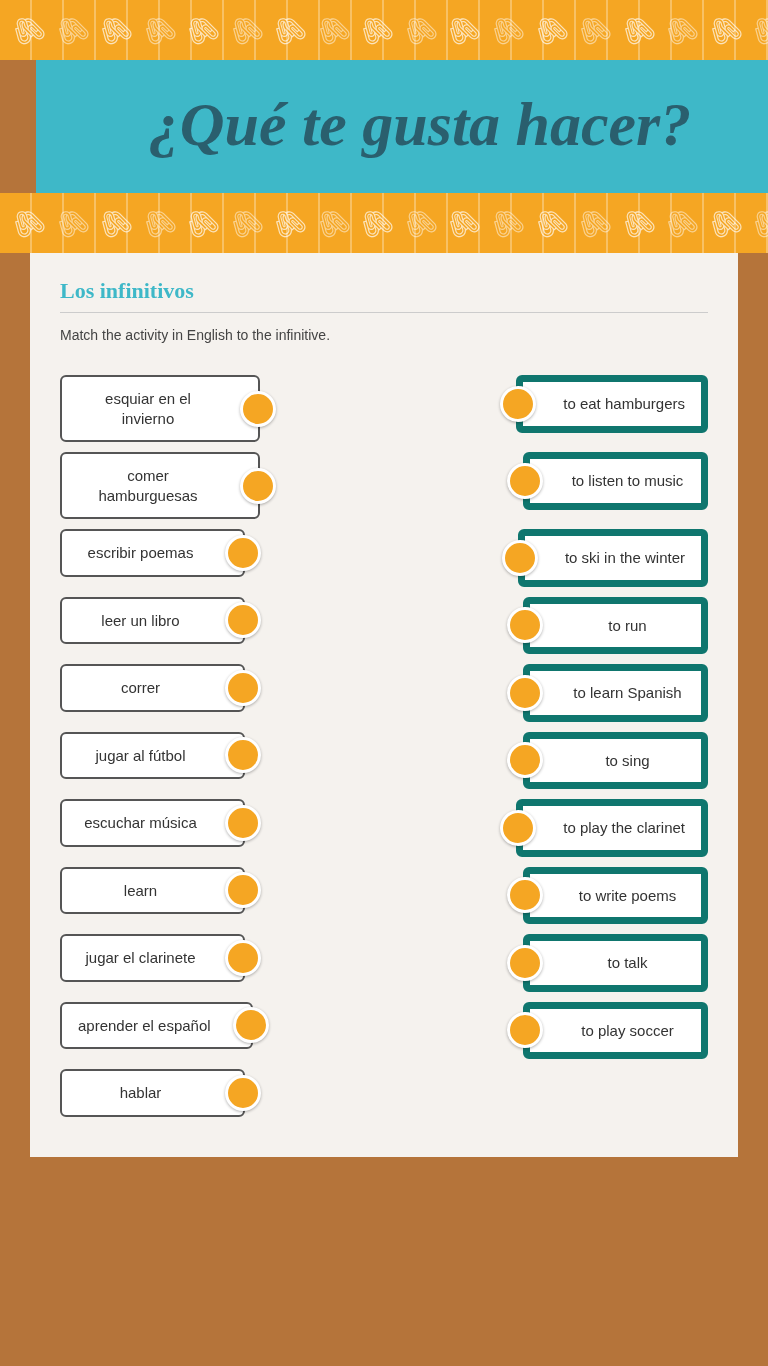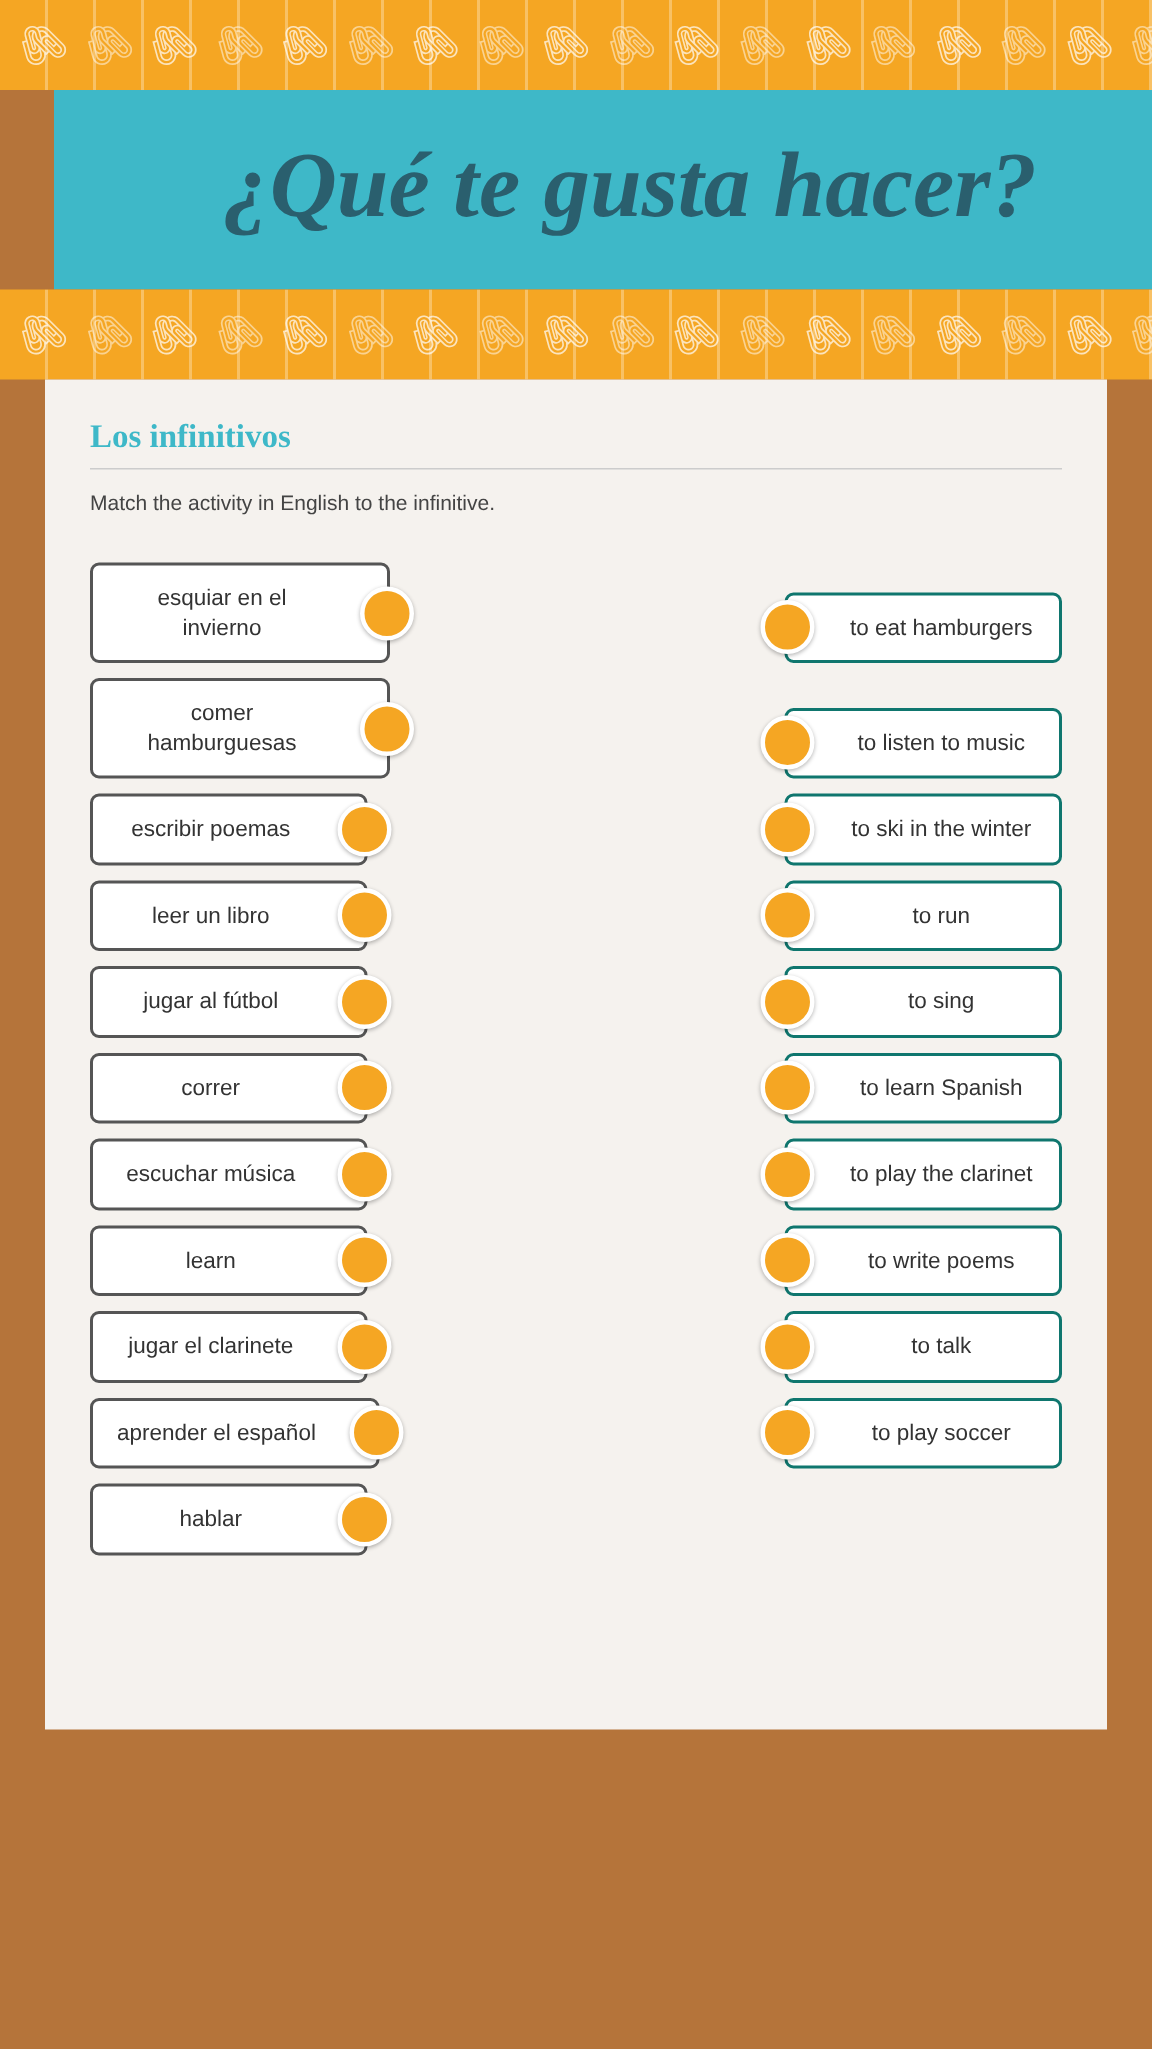--- a/index.html
+++ b/index.html
@@ -107,21 +107,21 @@
 
     
     .matching-container {
       display: flex;
       flex-direction: column;
       gap: 10px;
     }
 
     .matching-row {
       display: flex;
-      align-items: flex-end;
+      align-items: flex-start;
       justify-content: space-between;
       gap: 8px;
     }
 
     
     .card-left {
       background-color: #fff;
       border: 2px solid #555;
       border-radius: 6px;
       padding: 12px 40px 12px 16px;
@@ -132,21 +132,21 @@
       font-size: 15px;
       color: #333;
       font-family: Arial, sans-serif;
       position: relative;
       line-height: 1.3;
     }
 
     
     .card-right {
       background-color: #fff;
-      border: 2px solid #0f766e;
+      border: 7px solid #0f766e;
       border-radius: 6px;
       padding: 12px 16px 12px 40px;
       min-width: 185px;
       max-width: 210px;
       flex-shrink: 0;
       text-align: center;
       font-size: 15px;
       color: #333;
       font-family: Arial, sans-serif;
       position: relative;
@@ -297,42 +297,42 @@
       <div class="connector-left"></div>
     </div>
     <div class="connector-line"></div>
     <div class="row-right-group">
       <div class="connector-right"></div>
       <div class="card-right">to run</div>
     </div>
   </div>
       <div class="matching-row">
     <div class="row-left-group">
+      <div class="card-left">correr</div>
+      <div class="connector-left"></div>
+    </div>
+    <div class="connector-line"></div>
+    <div class="row-right-group">
+      <div class="connector-right"></div>
+      <div class="card-right">to learn Spanish</div>
+    </div>
+  </div>
+      <div class="matching-row">
+    <div class="row-left-group">
       <div class="card-left">jugar al fútbol</div>
       <div class="connector-left"></div>
     </div>
     <div class="connector-line"></div>
     <div class="row-right-group">
       <div class="connector-right"></div>
       <div class="card-right">to sing</div>
     </div>
   </div>
       <div class="matching-row">
     <div class="row-left-group">
-      <div class="card-left">correr</div>
-      <div class="connector-left"></div>
-    </div>
-    <div class="connector-line"></div>
-    <div class="row-right-group">
-      <div class="connector-right"></div>
-      <div class="card-right">to learn Spanish</div>
-    </div>
-  </div>
-      <div class="matching-row">
-    <div class="row-left-group">
       <div class="card-left">escuchar música</div>
       <div class="connector-left"></div>
     </div>
     <div class="connector-line"></div>
     <div class="row-right-group">
       <div class="connector-right"></div>
       <div class="card-right">to play the clarinet</div>
     </div>
   </div>
       <div class="matching-row">

